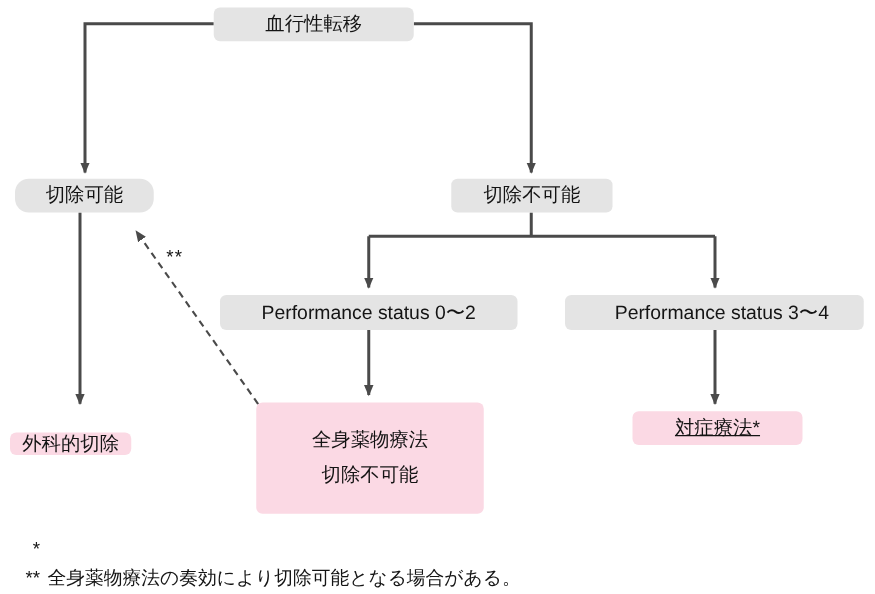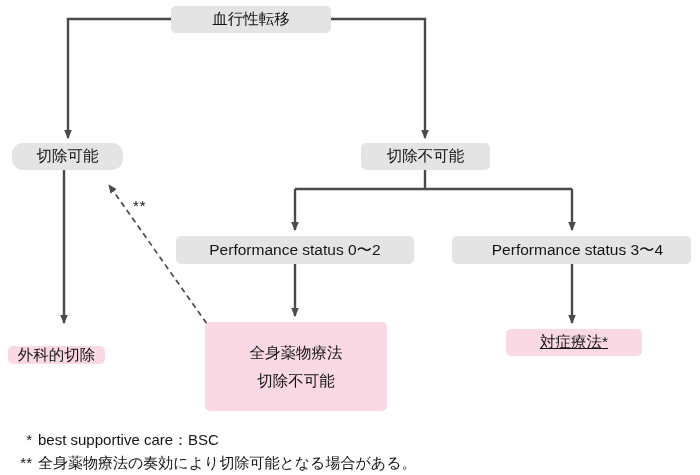--- a/index.html
+++ b/index.html
@@ -71,21 +71,20 @@
     <span>全身薬物療法</span>
     <span>切除不可能</span>
   </div>
 
   <div class="node pink" style="left:506px; top:329px; width:136px; height:27px;text-decoration:underline;">対症療法*</div>
 
   <span class="annot" style="left:133px; top:197px;">**</span>
 
   <div class="footnote" style="left:10px; top:429px;">
     <span class="fn-marker">*</span>
-    <span class="fn-text">best supportive care：BSC</span>
   </div>
 
   <div class="footnote" style="left:10px; top:452px;">
     <span class="fn-marker">**</span>
     <span class="fn-text">全身薬物療法の奏効により切除可能となる場合がある。</span>
   </div>
 
 </div>
 
 </body></html>

